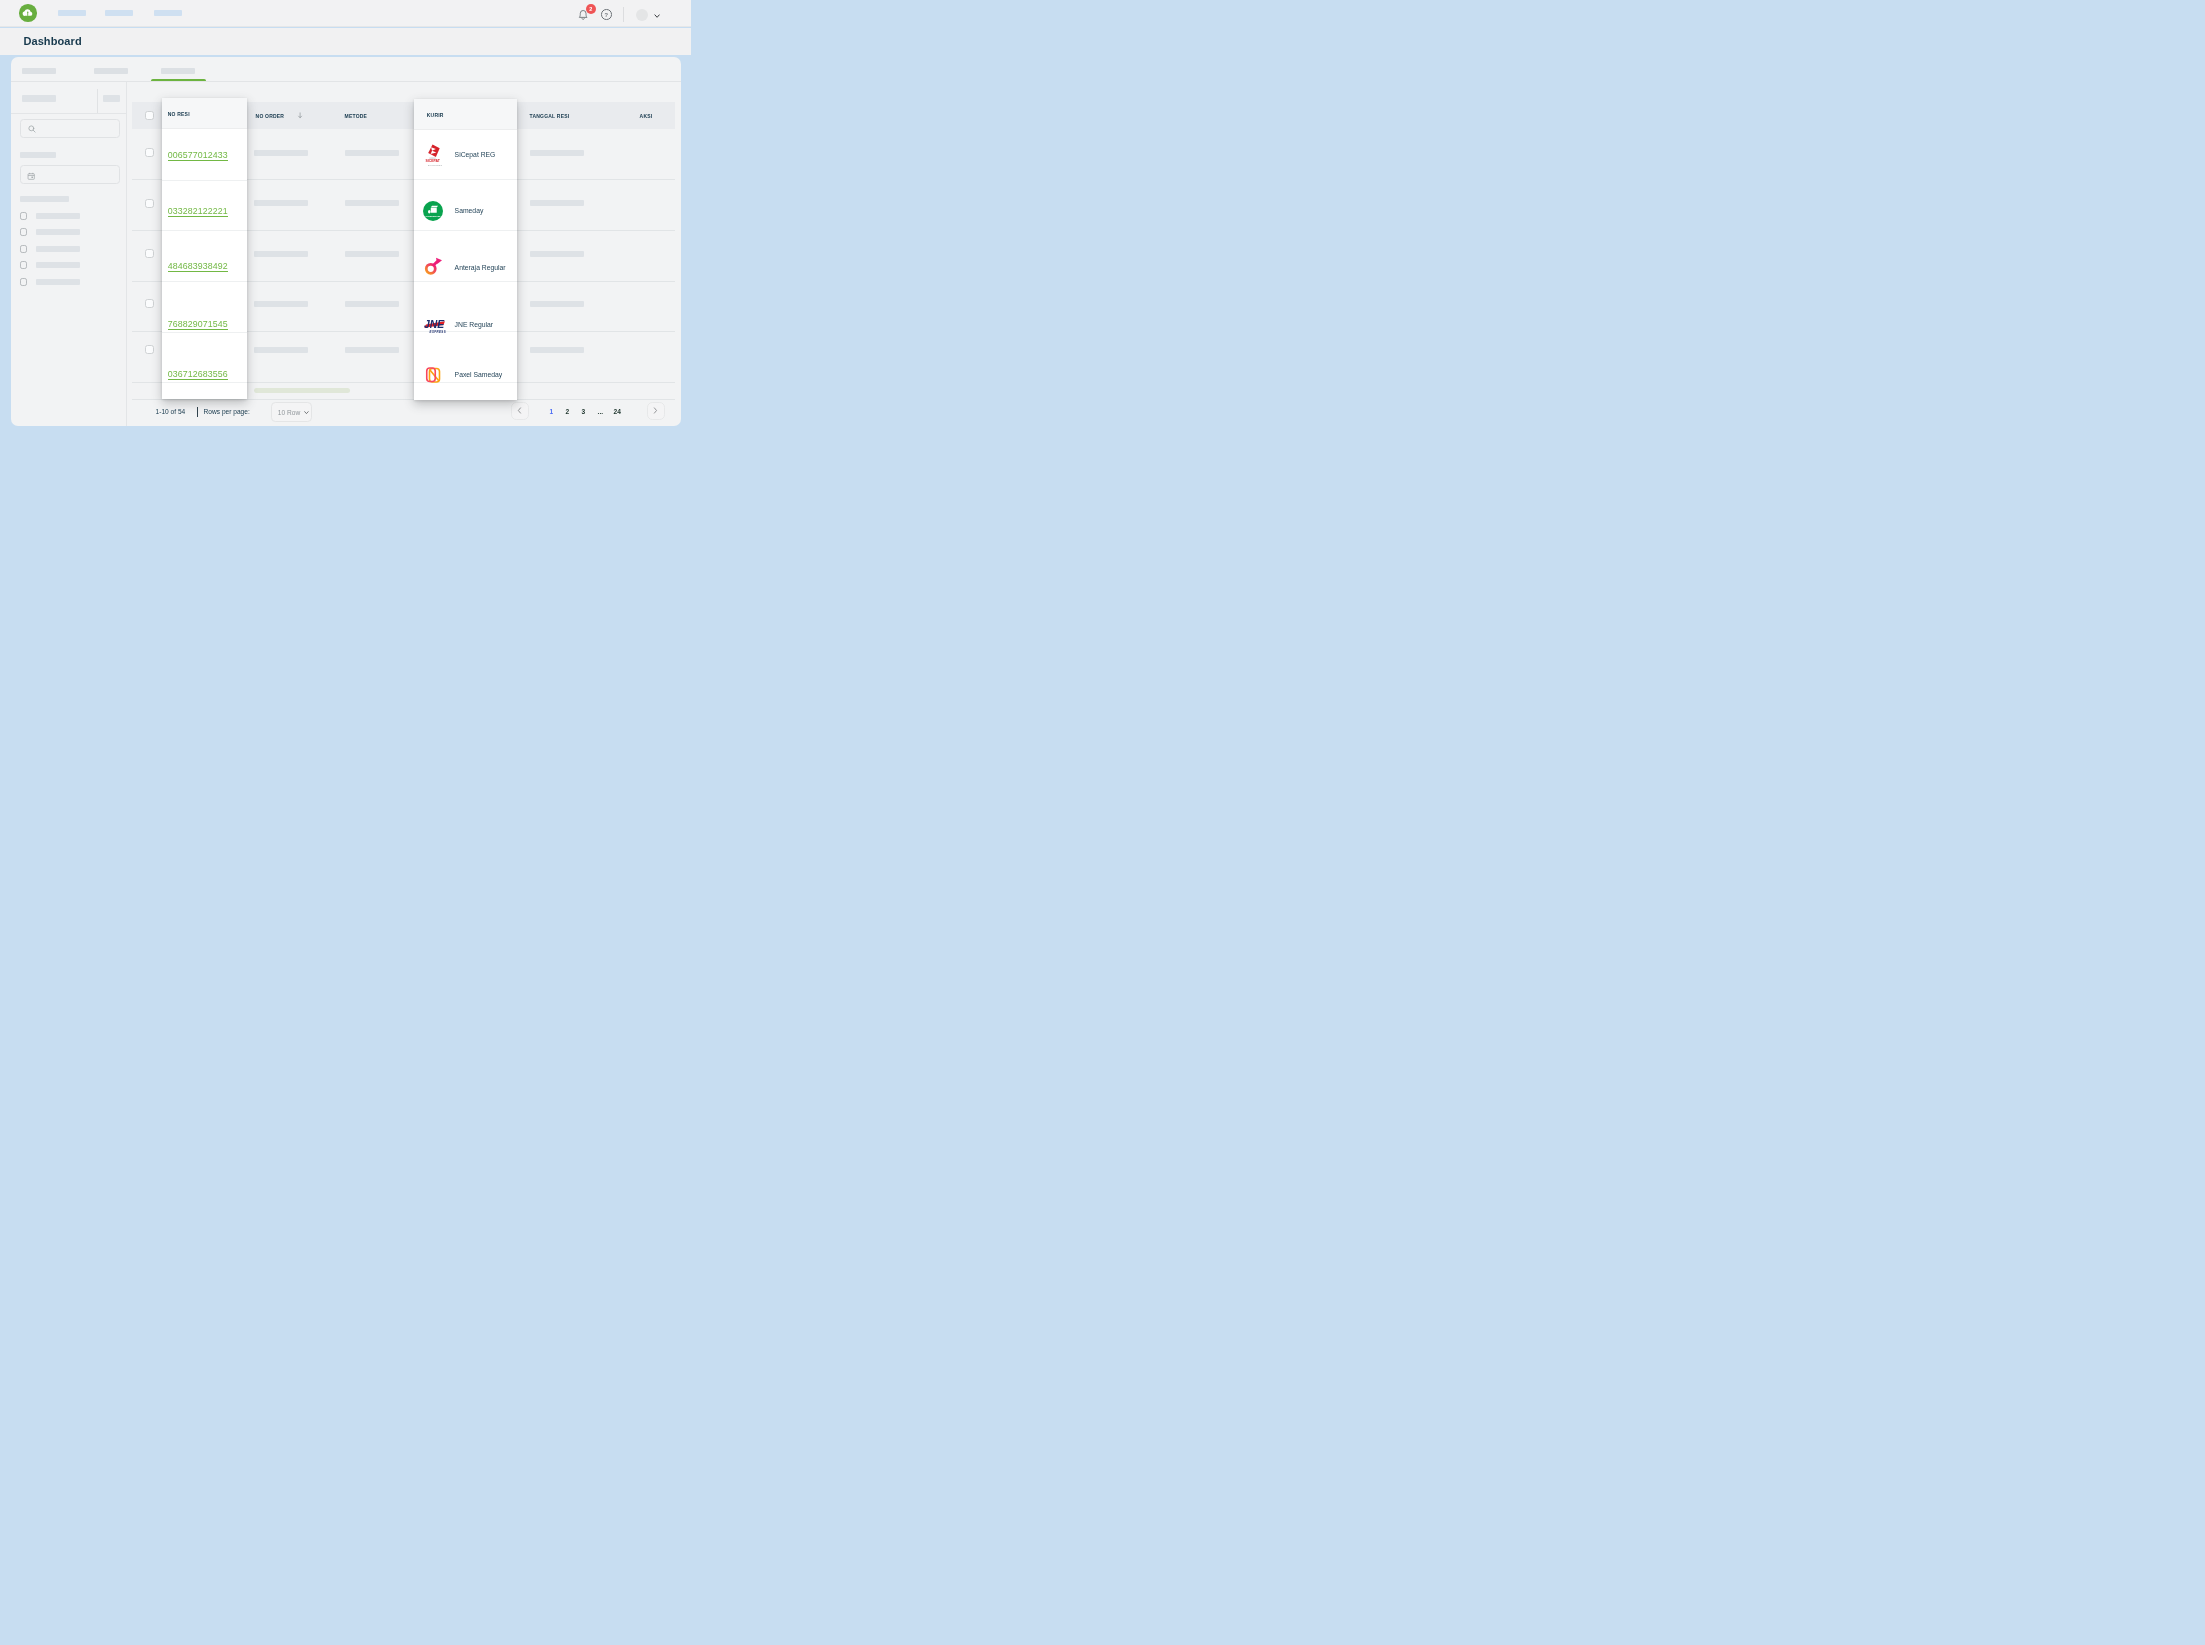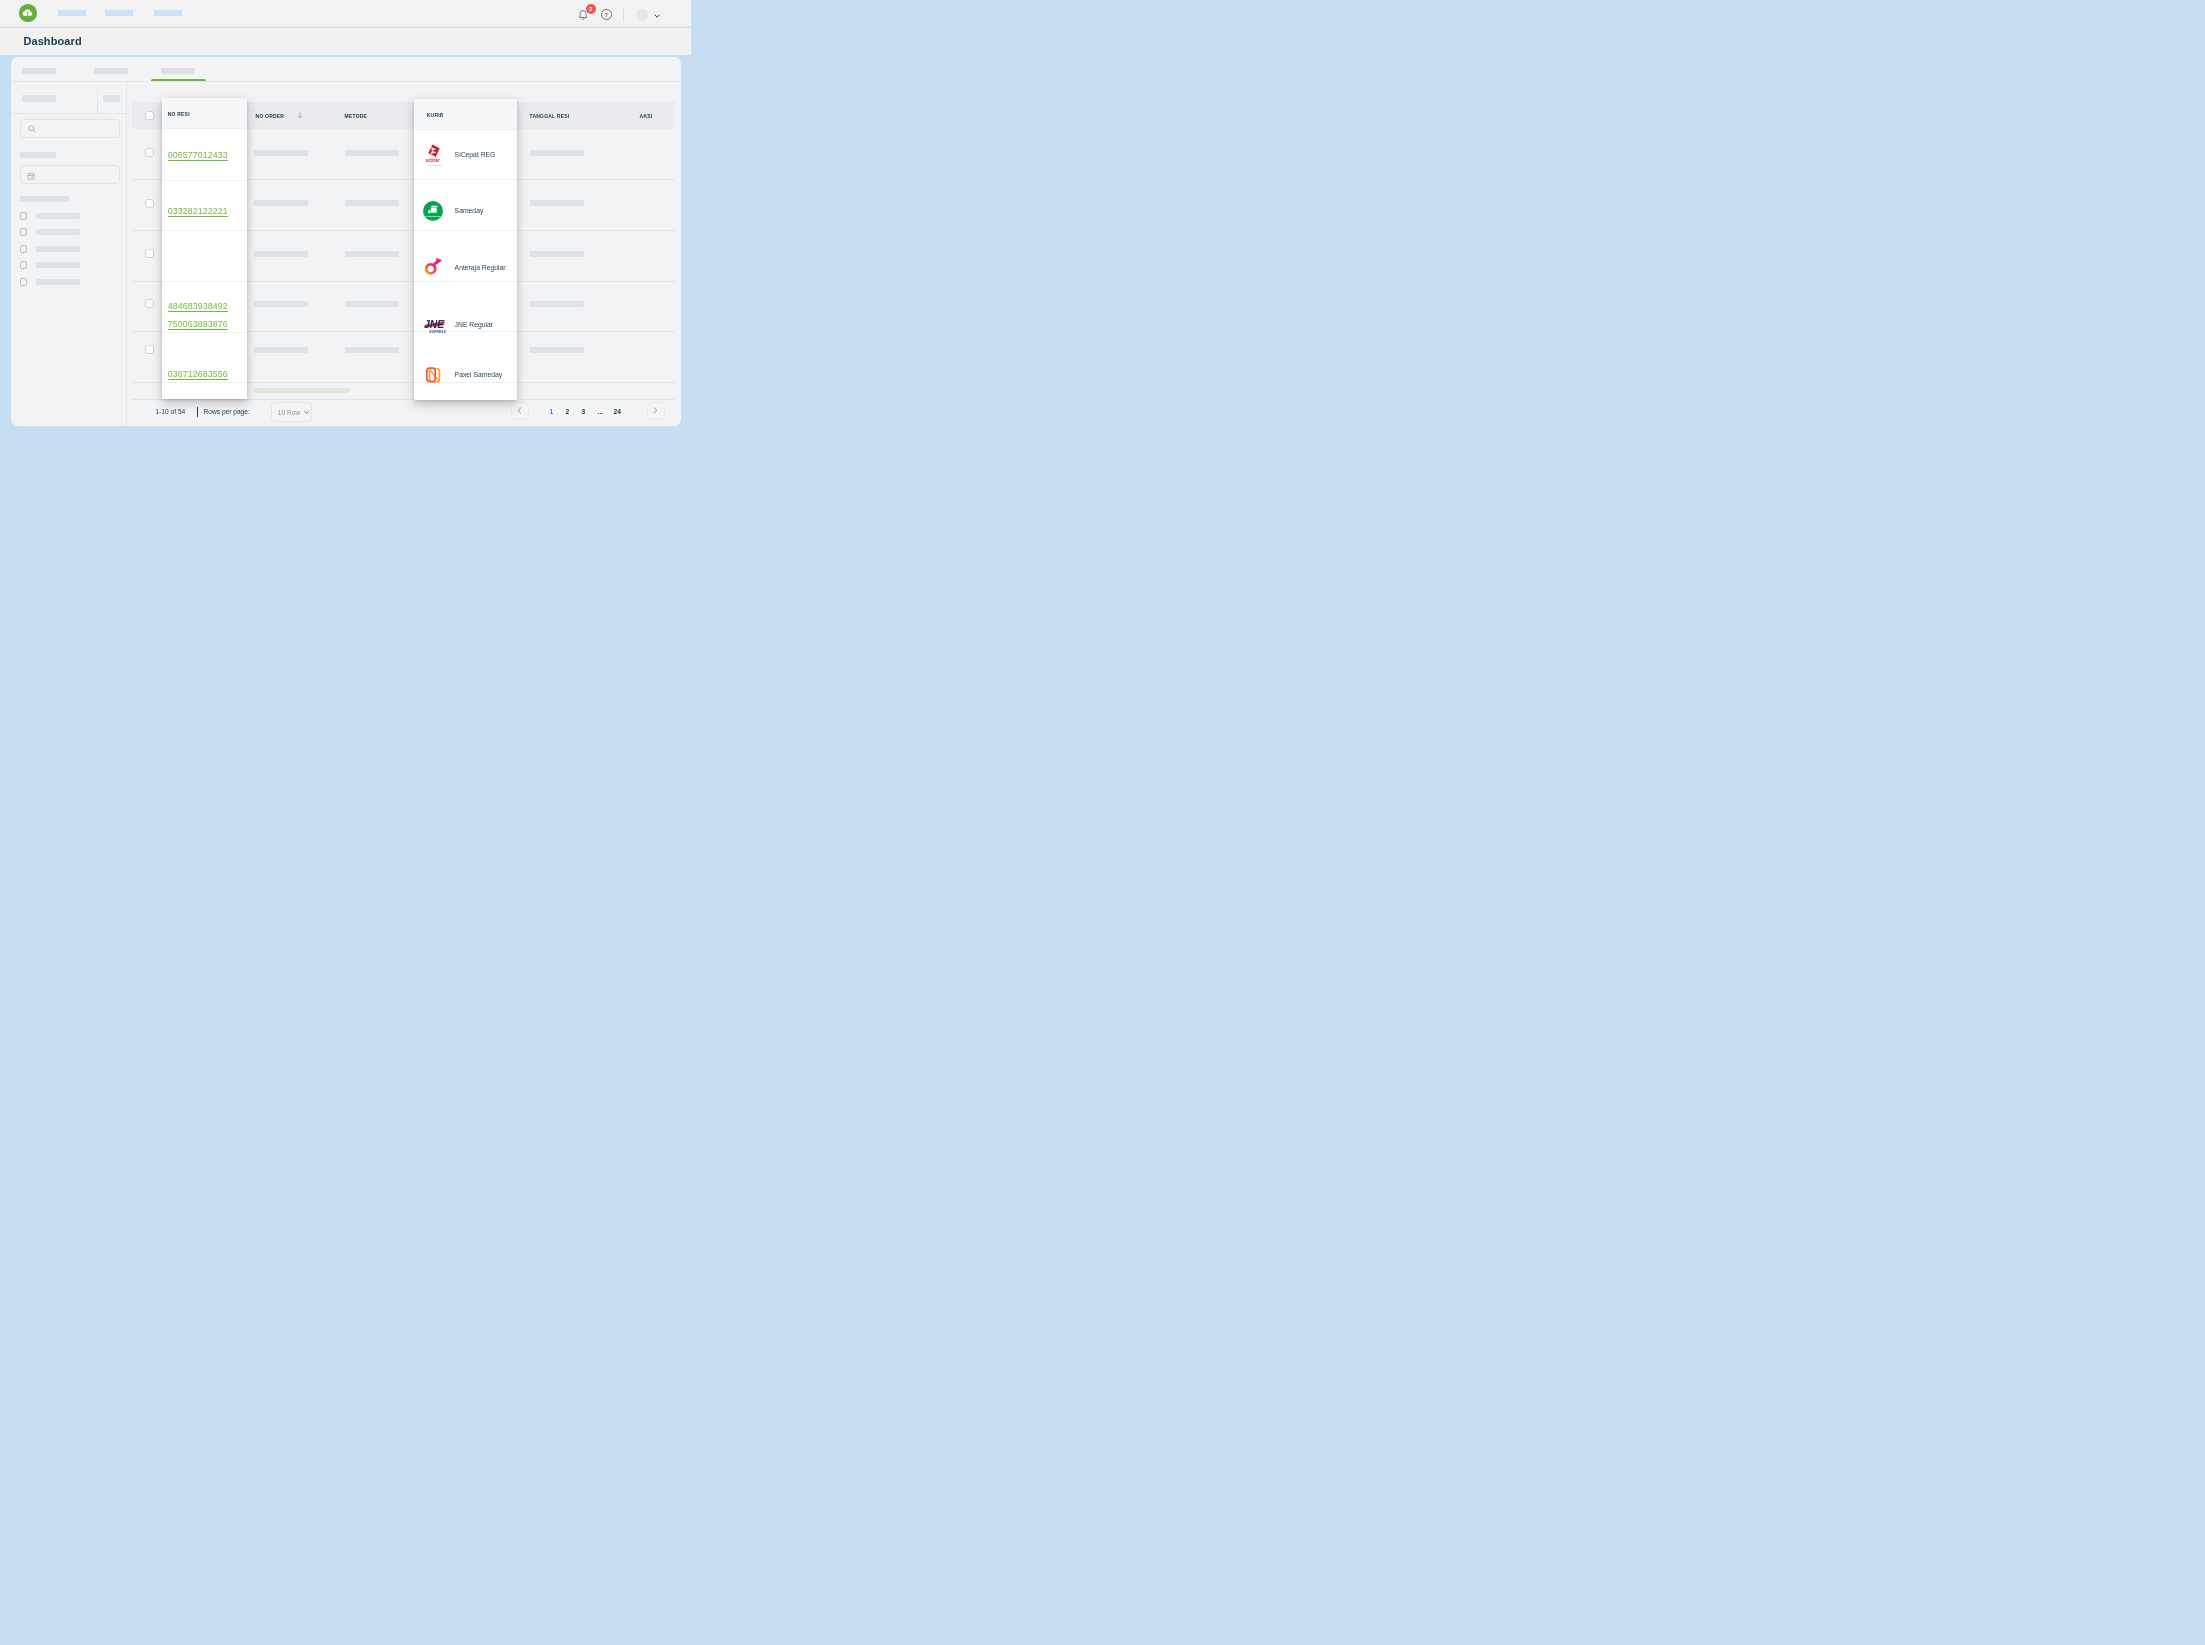--- a/index.html
+++ b/index.html
@@ -217,22 +217,22 @@
     <div class="panel-head">
       <div class="th-label" style="margin:12.8px 0 0 6.2px;">NO RESI</div>
     </div>
     <div class="panel-celldiv" style="top:82px;"></div>
     <div class="panel-celldiv" style="top:132px;"></div>
     <div class="panel-celldiv" style="top:183px;"></div>
     <div class="panel-celldiv" style="top:234px;"></div>
     <div class="panel-celldiv" style="top:284px;"></div>
     <a class="resi-link" style="top:52px;">006577012433</a>
     <a class="resi-link" style="top:108px;">033282122221</a>
-    <a class="resi-link" style="top:163px;margin-top:40px;">484683938492</a>
-    <a class="resi-link" style="top:221px;">750063893876</a>
+    <a class="resi-link" style="top:163px;">484683938492</a>
+    <a class="resi-link" style="top:221px;">768829071545</a>
     <a class="resi-link" style="top:271px;">036712683556</a>
   </div>
 
   <div class="panel" style="left:403px; top:42px; width:103px; height:301px;">
     <div class="panel-head">
       <div class="th-label" style="margin:12.8px 0 0 13.2px;">KURIR</div>
     </div>
     <div class="panel-celldiv" style="top:80px;"></div>
     <div class="panel-celldiv" style="top:131px;"></div>
     <div class="panel-celldiv" style="top:182px;"></div>

